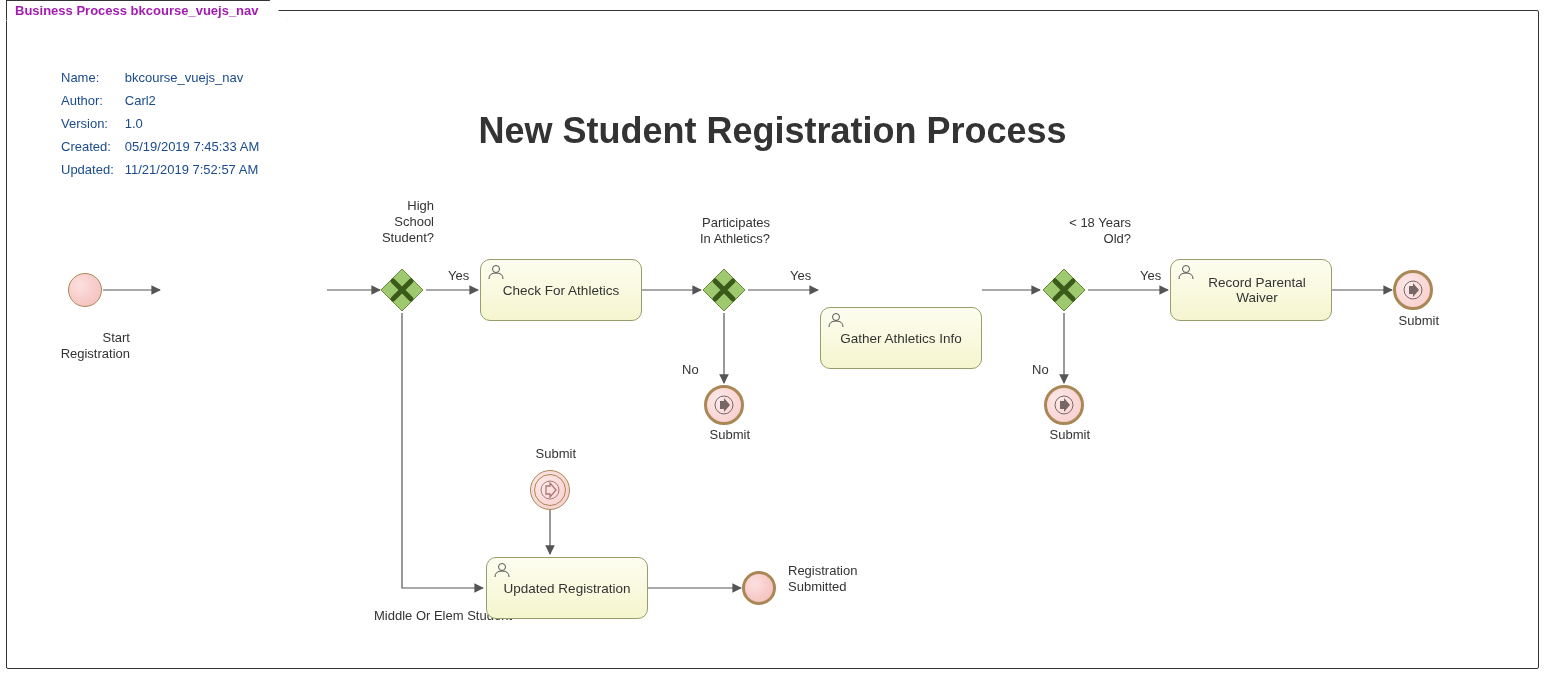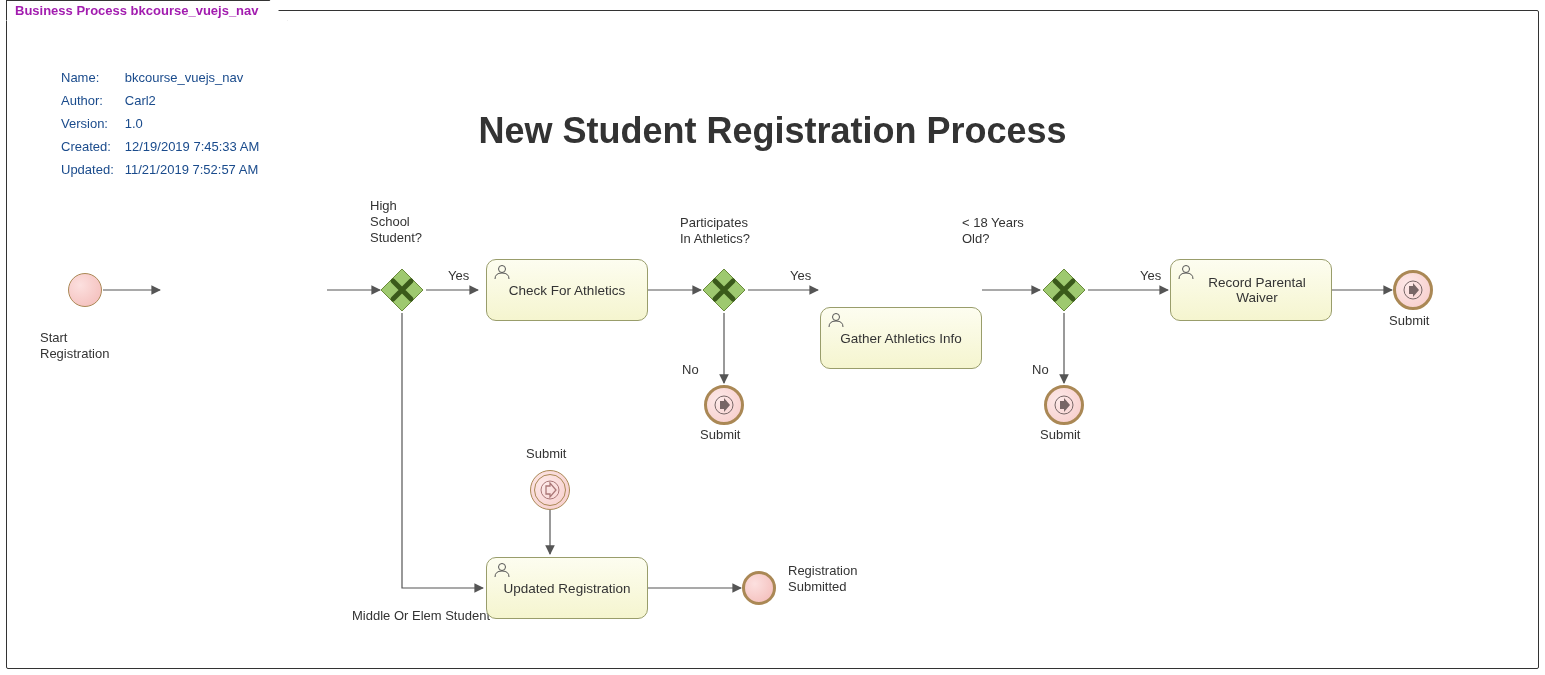--- a/index.html
+++ b/index.html
@@ -27,21 +27,21 @@
   .evt{position:absolute;border-radius:50%;box-sizing:border-box;display:flex;align-items:center;justify-content:center;}
   .evt.start{width:34px;height:34px;border:1px solid #a85;background:radial-gradient(circle at 35% 35%,#fce0df,#f3bab7);}
   .evt.endplain{width:34px;height:34px;border:3px solid #a85;background:radial-gradient(circle at 35% 35%,#fce0df,#f3bab7);}
   .evt.endmsg{width:40px;height:40px;border:3px solid #a85;background:radial-gradient(circle at 35% 35%,#fde9e8,#f6cac8);}
   .evt.inter{width:40px;height:40px;border:1px solid #a85;background:radial-gradient(circle at 35% 35%,#fde9e8,#f6cac8);}
   .evt.inter::before{content:"";position:absolute;inset:3px;border:1px solid #a85;border-radius:50%;}
   
   .gw{position:absolute;width:44px;height:44px;}
   .gw svg{position:absolute;inset:0;}
   
-  .lbl{position:absolute;font-size:13px;color:#333;text-align:left;line-height:16px;}
+  .lbl{position:absolute;font-size:13px;color:#333;text-align:right;line-height:16px;}
   
   svg.conn{position:absolute;left:0;top:0;width:1545px;height:675px;pointer-events:none;}
 </style>
 </head>
 <body>
 
 <div class="frame">
   <div class="frame-tab">Business Process bkcourse_vuejs_nav</div>
   <div class="outer-border"></div>
 
@@ -54,21 +54,21 @@
     <tr>
           <td class="k">Author:</td>
           <td class="v">Carl2</td>
         </tr>
     <tr>
           <td class="k">Version:</td>
           <td class="v">1.0</td>
         </tr>
     <tr>
           <td class="k">Created:</td>
-          <td class="v">12/19/2019 7:45:33 AM</td>
+          <td class="v">05/19/2019 7:45:33 AM</td>
         </tr>
     <tr>
           <td class="k">Updated:</td>
           <td class="v">11/21/2019 7:52:57 AM</td>
         </tr>
   </tbody>
     </table>
 
   <div class="title">New Student Registration Process</div>
 
@@ -118,21 +118,21 @@
         <polygon points="22,1 43,22 22,43 1,22" fill="#9ec96f" stroke="#6a8a3a"></polygon>
         <path d="M13 13 L31 31 M31 13 L13 31" stroke="#3a5a1a" stroke-width="5" stroke-linecap="round"></path>
       </svg>
   </div>
   <div class="lbl" style="left:370px;top:198px;width:64px;white-space:pre-line;">High
 School
 Student?</div>
   <div class="lbl" style="left:448px;top:268px;">Yes</div>
   <div class="lbl" style="left:352px;top:608px;width:160px;">Middle Or Elem Student</div>
 
-  <div class="task" style="left:480px;top:259px;margin-left:6px;">
+  <div class="task" style="left:480px;top:259px;">
     <svg class="usericon" width="18" height="16">
         <circle cx="9" cy="5" r="3.5" fill="none" stroke="#555"></circle>
         <path d="M2 15 Q2 9 9 9 Q16 9 16 15" fill="none" stroke="#555"></path>
       </svg>
     <span>Check For Athletics</span>
   </div>
 
   <div class="gw" style="left:702px;top:268px;">
     <svg viewBox="0 0 44 44">
         <polygon points="22,1 43,22 22,43 1,22" fill="#9ec96f" stroke="#6a8a3a"></polygon>
@@ -159,21 +159,21 @@
       </svg>
     <span>Gather Athletics Info</span>
   </div>
 
   <div class="gw" style="left:1042px;top:268px;">
     <svg viewBox="0 0 44 44">
         <polygon points="22,1 43,22 22,43 1,22" fill="#9ec96f" stroke="#6a8a3a"></polygon>
         <path d="M13 13 L31 31 M31 13 L13 31" stroke="#3a5a1a" stroke-width="5" stroke-linecap="round"></path>
       </svg>
   </div>
-  <div class="lbl" style="left:962px;top:215px;width:90px;white-space:pre-line;">&lt; 18 Years
+  <div class="lbl" style="left:1041px;top:215px;width:90px;white-space:pre-line;">&lt; 18 Years
 Old?</div>
   <div class="lbl" style="left:1140px;top:268px;">Yes</div>
   <div class="lbl" style="left:1032px;top:362px;">No</div>
 
   <div class="evt endmsg" style="left:1044px;top:385px;">
     <svg width="20" height="20">
         <circle cx="10" cy="10" r="9" fill="none" stroke="#766" stroke-width="1"></circle>
         <path d="M6 6 L6 14 L10 14 L10 17 L16 10 L10 3 L10 6 Z" fill="#766"></path>
       </svg>
   </div>

